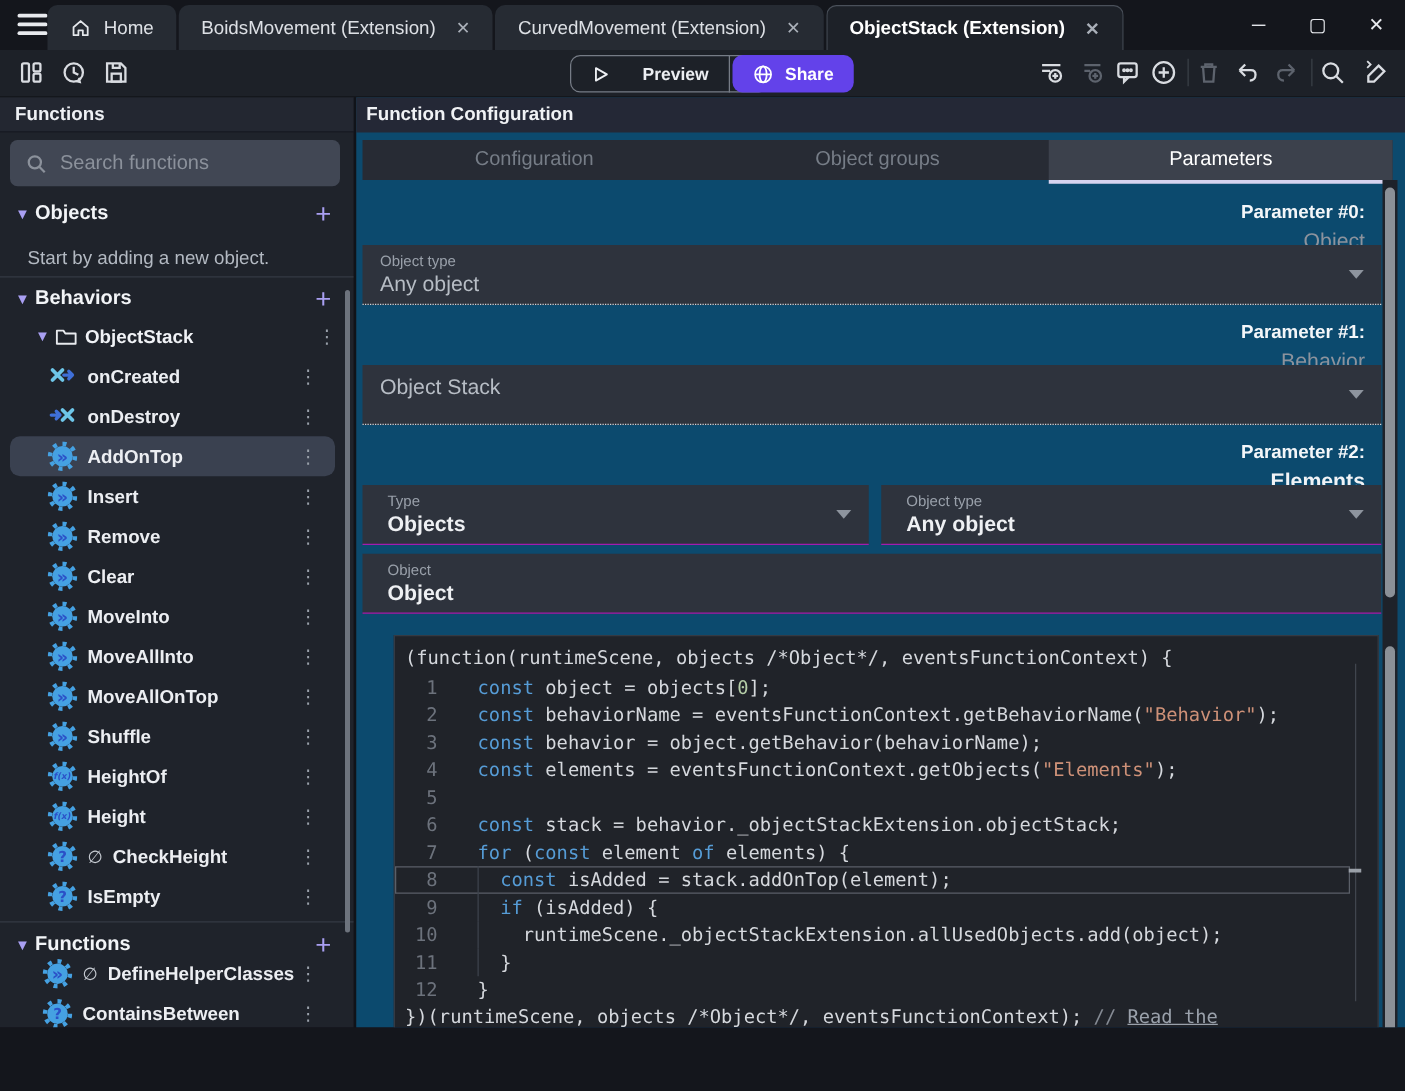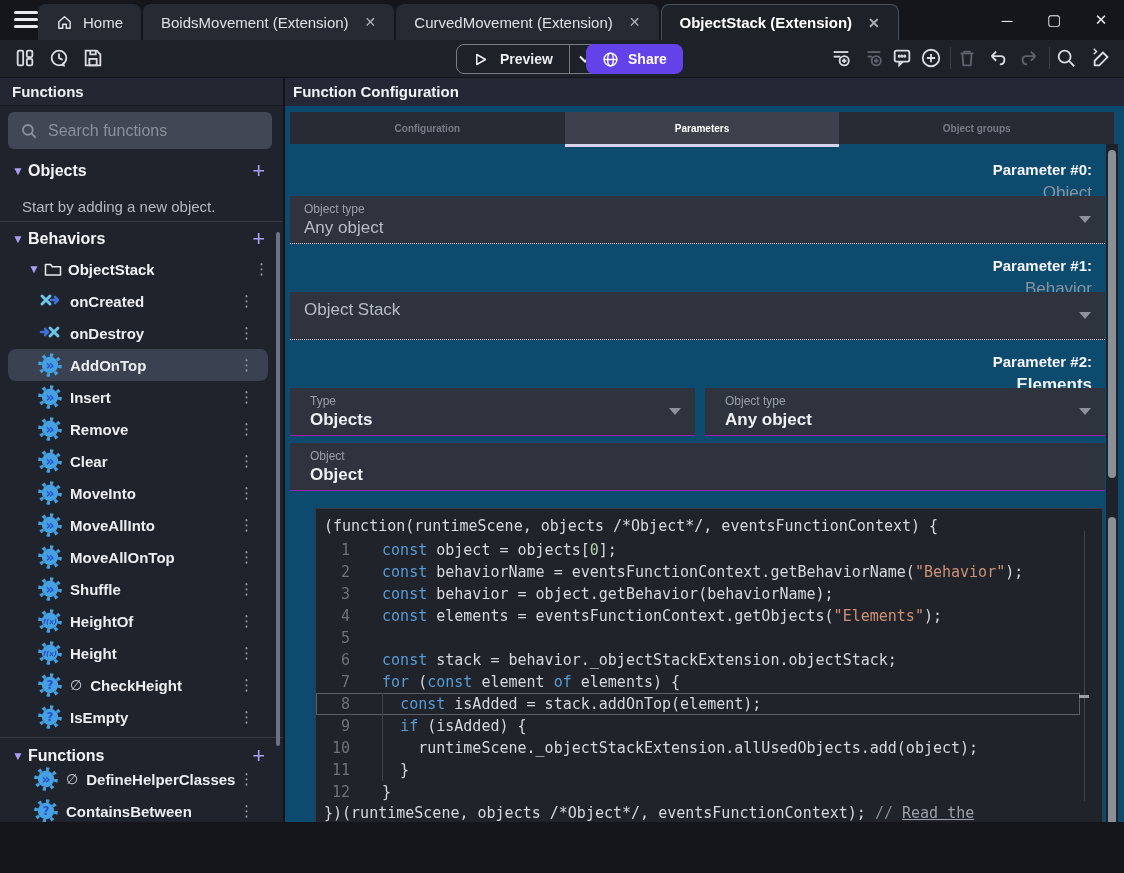--- a/index.html
+++ b/index.html
@@ -17,21 +17,21 @@
   .wtab .closex { color:#aab0b9; font-size:14px; padding-left:6px; }
   .wtab svg { display:block; }
   .winctl { position:absolute; top:8px; display:flex; align-items:center; justify-content:center; width:30px; height:24px; color:#e8eaee; font-size:15px; cursor:pointer; }
 
   
   .toolbar { position:absolute; left:0; top:40px; width:1124px; height:38px; background:#1d2128; border-bottom:1px solid #121419; }
   .ticon { position:absolute; top:47px; width:22px; height:22px; cursor:pointer; }
   .ticon svg { display:block; }
   .tsep { position:absolute; top:47px; width:1px; height:22px; background:#3a4047; }
   .preview-btn { position:absolute; left:456px; top:44px; height:30px; display:flex; align-items:center; border:1px solid #767c86; border-radius:8px; color:#eceef2; cursor:pointer; }
-  .preview-main { display:flex; align-items:center; gap:12px; padding:0 16px; font-size:14px; font-weight:700;text-align:center; }
+  .preview-main { display:flex; align-items:center; gap:26px; padding:0 16px; font-size:14px; font-weight:700;text-align:center; }
   .preview-sep { width:1px; height:30px; background:#767c86; }
   .preview-caret { padding:0 9px; display:flex; align-items:center; }
   .share-btn { position:absolute; left:586px; top:44px; height:30px; display:flex; align-items:center; gap:9px; padding:0 16px; background:#6342ea; border-radius:8px; color:#ffffff; font-size:14px; font-weight:700; cursor:pointer; }
 
   
   .sidebar { position:absolute; left:0; top:78px; width:283px; height:795px; background:#1f232b; }
   .sb-header { position:absolute; left:0; top:0; width:283px; height:28px; background:#232731; border-bottom:1px solid #161920; color:#eef0f4; font-size:15px; font-weight:600; line-height:28px; padding-left:12px; }
   .sb-search { position:absolute; left:8px; top:34px; width:264px; height:37px; background:#414754; border-radius:6px; display:flex; align-items:center; gap:10px; padding:0 12px; }
   .sb-search input { flex:1; background:transparent; border:none; outline:none; color:#e5e5e5; font-size:16px; font-family:"Liberation Sans",sans-serif; }
   .sb-search input::placeholder { color:#8b919b; }
@@ -53,21 +53,21 @@
   .item-dots { position:absolute; right:8px; color:#99a0aa; font-size:15px; letter-spacing:0; cursor:pointer; padding:0 6px; }
   .sb-scroll { position:absolute; left:276px; top:154px; width:4px; height:514px; background:#6d737d; border-radius:2px; cursor:pointer; }
   .add-fn-btn { position:absolute; left:8px; top:756px; width:264px; height:30px; background:#6342ea; border-radius:8px; color:#ffffff; font-size:15px; font-weight:700; display:flex; align-items:center; justify-content:center; gap:12px; cursor:pointer; }
   .add-fn-btn .plus { font-size:20px; font-weight:400; }
   .gapcol { position:absolute; left:283px; top:78px; width:2px; height:795px; background:#101319; }
 
   
   .panel { position:absolute; left:285px; top:78px; width:839px; height:795px; background:#0c4a6e; }
   .pn-header { position:absolute; left:0; top:0; width:839px; height:28px; background:#242836; color:#f0f2f5; font-size:15px; font-weight:600; line-height:28px; padding-left:8px; }
   .pn-tabs { position:absolute; left:5px; top:34px; width:824px; height:32px; display:flex; background:#272b34; }
-  .pn-tab { flex:1; display:flex; align-items:center; justify-content:center; color:#767d87; font-size:10px; font-weight:700; cursor:pointer; position:relative; }
+  .pn-tab { flex:1; display:flex; align-items:center; justify-content:center; color:#767d87; font-size:16px; font-weight:400; cursor:pointer; position:relative; }
   .pn-tab.active { background:#3c414c; color:#ffffff; }
   .pn-tab.active::after { content:""; position:absolute; left:0; right:0; bottom:-3px; height:3px; background:#d7d3ef; }
 
   .param-row { position:absolute; display:flex; align-items:flex-end; width:802px;flex-direction:column; }
   .param-label { color:#f4f6f9; font-size:15px; font-weight:700; padding-bottom:5px; white-space:nowrap; }
   .param-name { flex:1; margin-left:8px; font-size:17px; padding-bottom:4px; }
   .param-name.ph { color:#8d939d; border-bottom:1px dotted #cfd3d9; }
   .param-name.fill { color:#f1f3f6; font-weight:600; border-bottom:1px solid #b9bec6; }
   .param-dots { color:#9aa1ab; font-size:15px; margin-left:14px; padding:0 4px 4px 4px; cursor:pointer; }
 
@@ -445,22 +445,22 @@
       <span class="plus">+</span>
       <span>Add a new function</span>
     </div>
   </div>
   <div class="gapcol"></div>
 
   <div class="panel">
     <div class="pn-header">Function Configuration</div>
     <div class="pn-tabs">
       <div class="pn-tab">Configuration</div>
+      <div class="pn-tab">Object groups</div>
       <div class="pn-tab active">Parameters</div>
-      <div class="pn-tab">Object groups</div>
     </div>
 
     <div class="param-row" style="left:5px; top:83px;">
       <span class="param-label">Parameter #0:</span>
       <span class="param-name ph">Object</span>
       <span class="param-dots">⋮</span>
     </div>
     <div class="field dotted" style="left:5px; top:118px; width:815px;">
       <div class="field-label">Object type</div>
       <div class="field-value dim">Any object</div>

